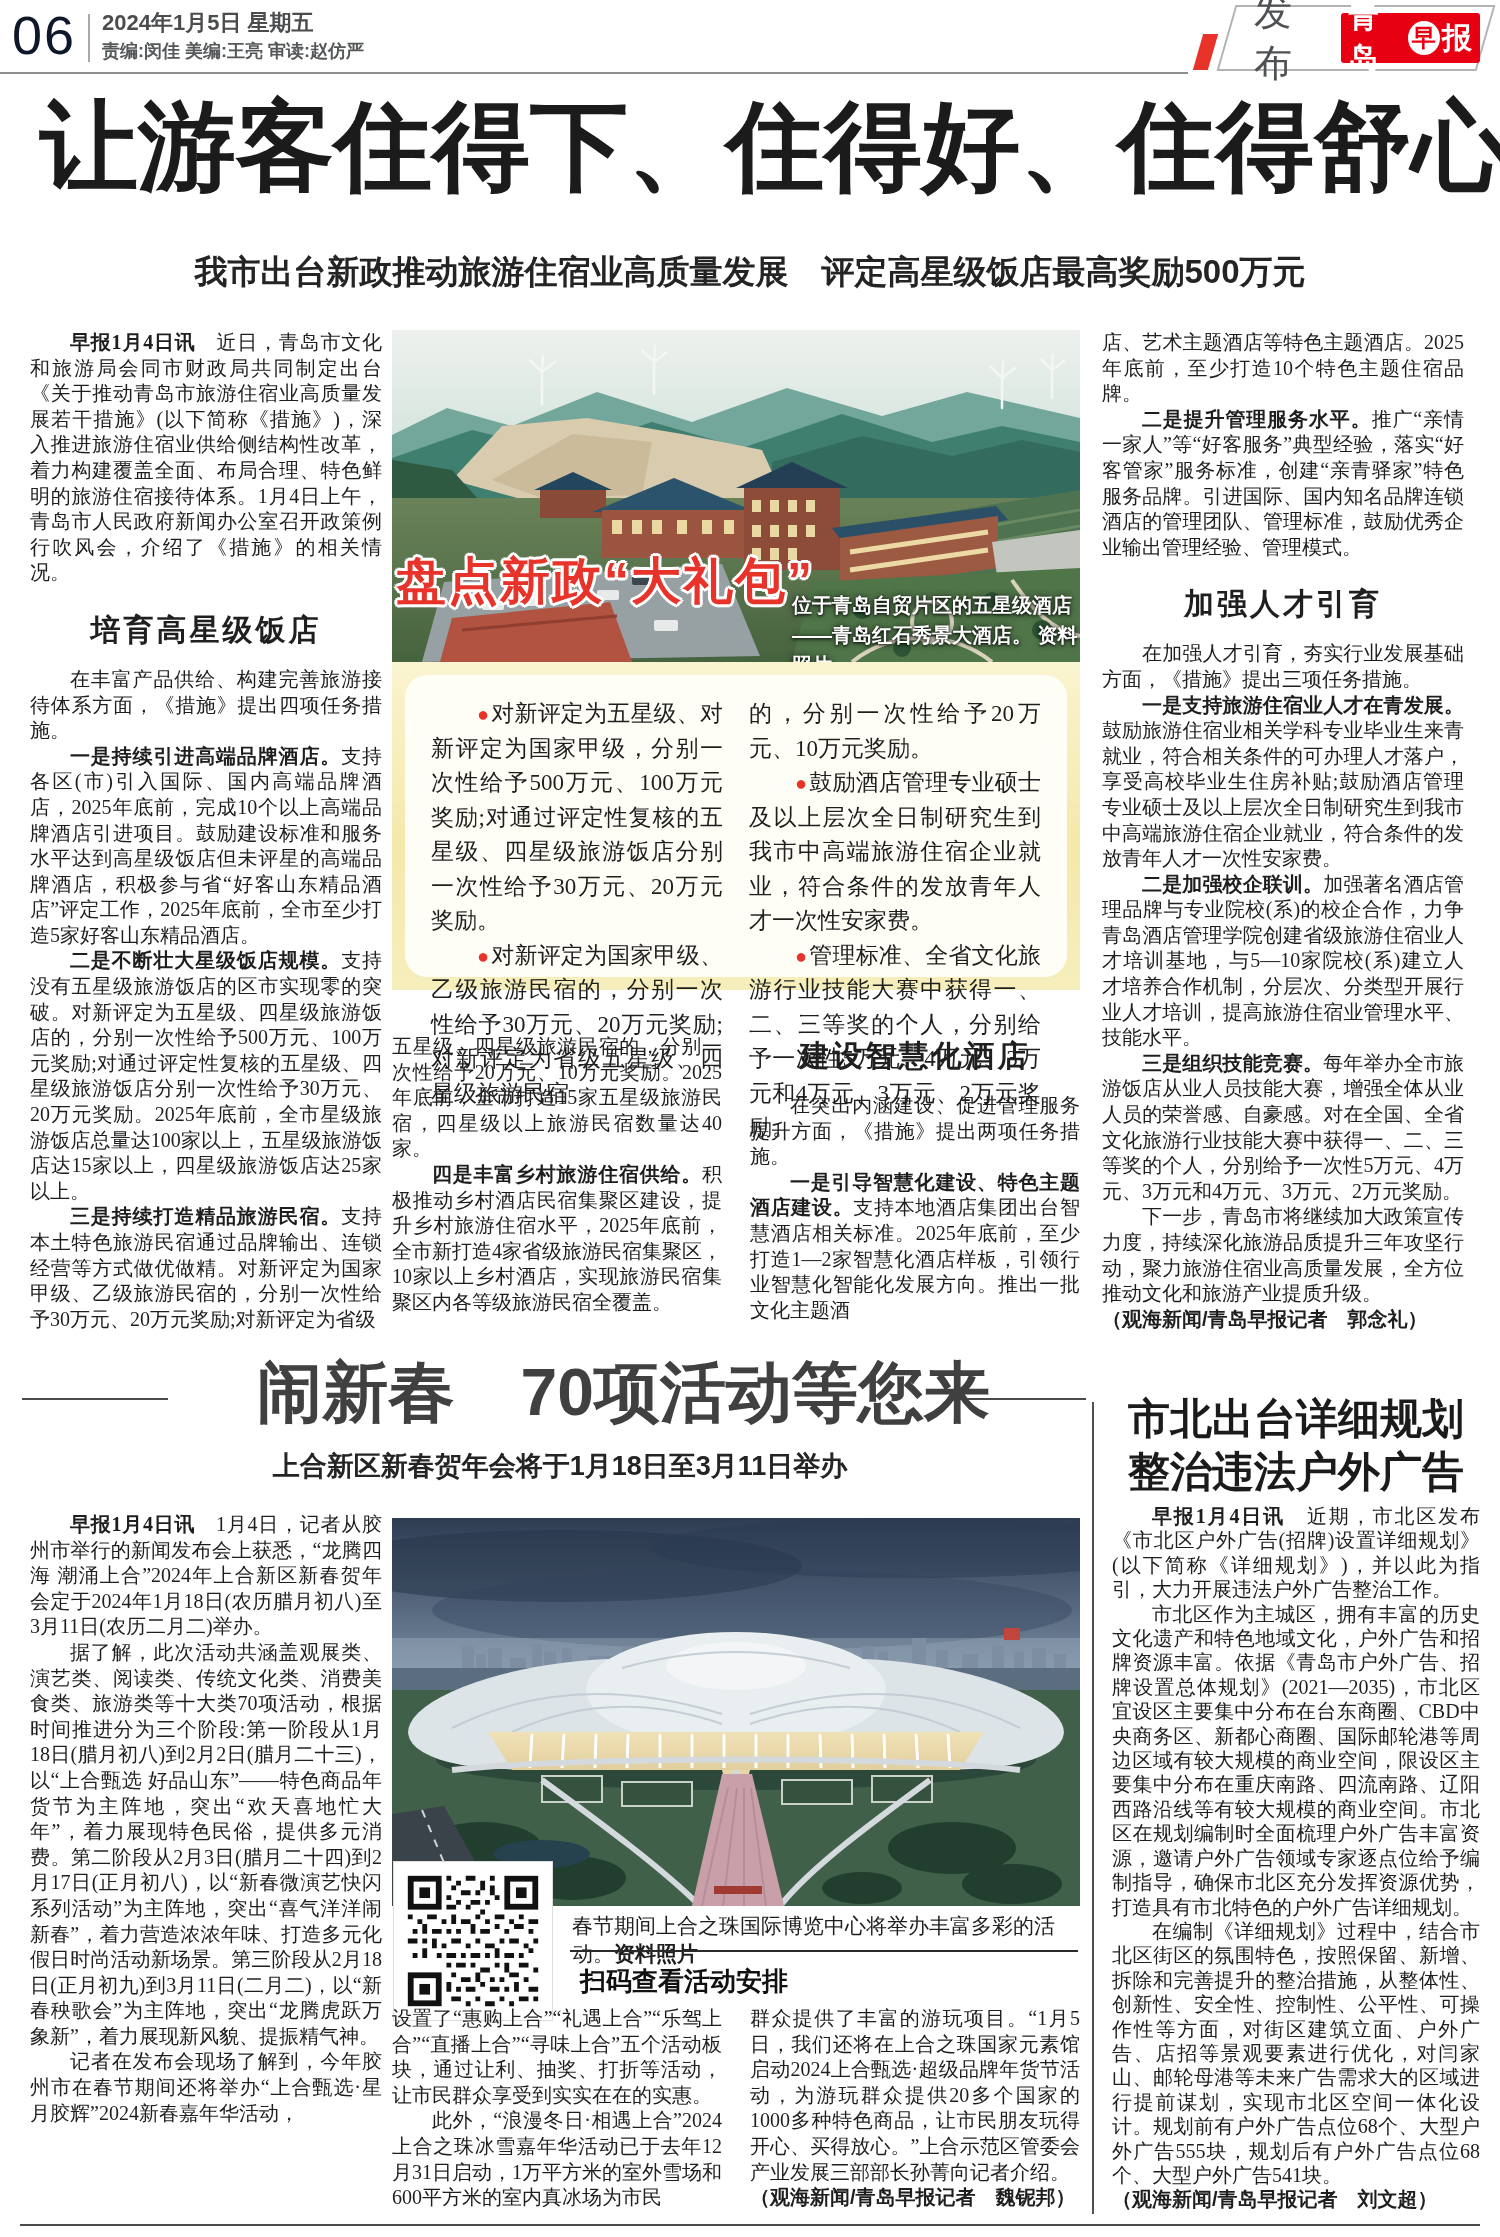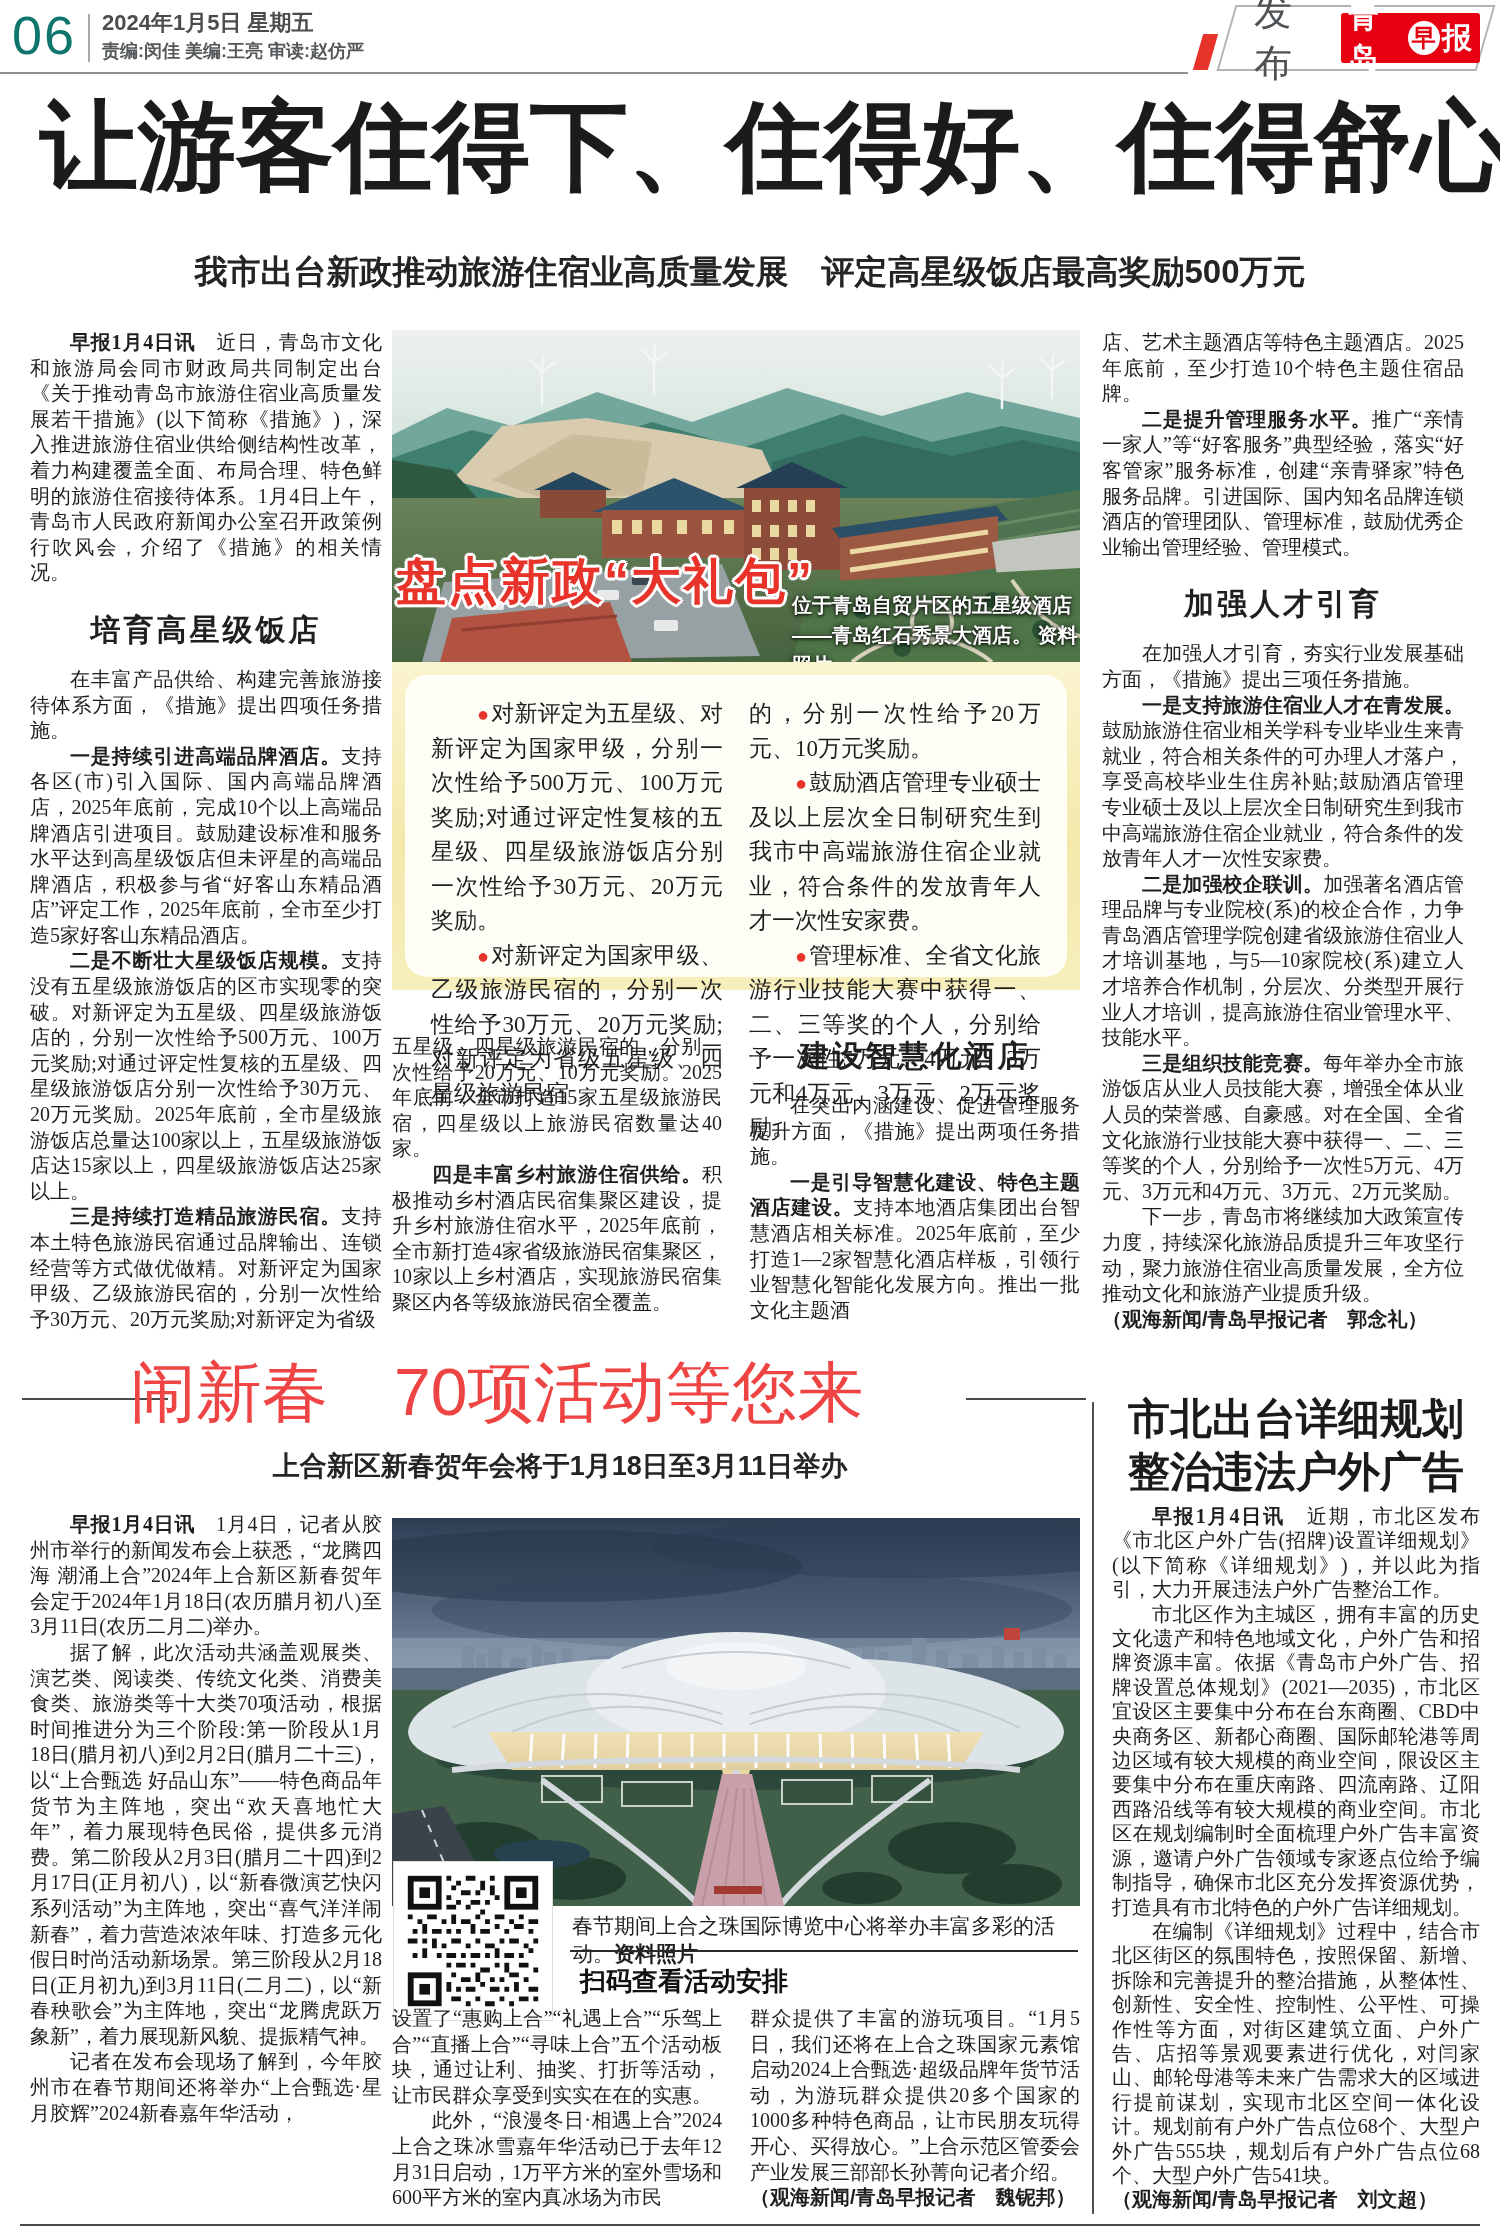--- a/index.html
+++ b/index.html
@@ -2,21 +2,21 @@
 <html><head>
 <meta charset="utf-8">
 <style>
   html,body{margin:0;padding:0;background:#e9e9e9;}
   .page{position:relative;width:1500px;height:2237px;background:#ffffff;overflow:hidden;
         font-family:"Liberation Serif","DejaVu Serif",serif;color:#1e1e1e;}
   .abs{position:absolute;}
   .hei{font-family:"Liberation Sans","DejaVu Sans",sans-serif;}
 
   
-  .pageno{left:12px;top:4px;font-size:54px;color:#0f766e;letter-spacing:2px;font-family:"Liberation Sans","DejaVu Sans",sans-serif;}
+  .pageno{left:12px;top:4px;font-size:54px;color:#0f172a;letter-spacing:2px;font-family:"Liberation Sans","DejaVu Sans",sans-serif;}
   .hdr-vrule{left:88px;top:14px;width:2px;height:48px;background:#a8a8a8;}
   .hdr-date{left:102px;top:8px;font-size:22px;font-weight:700;color:#4a4c4e;}
   .hdr-staff{left:102px;top:39px;font-size:18px;font-weight:600;color:#55585a;}
   .hdr-hrule{left:0;top:72px;width:1188px;height:2px;background:#8f8f8f;}
   .hdr-redmark{left:1198px;top:34px;width:15px;height:36px;background:#e8332a;transform:skewX(-16deg);}
   .hdr-box{left:1226px;top:5px;width:256px;height:62px;border:2px solid #b3b3b3;transform:skewX(-16deg);background:#fff;}
   .hdr-box-in{transform:skewX(16deg);width:100%;height:100%;display:flex;align-items:center;justify-content:space-between;padding:0 4px 0 26px;box-sizing:border-box;}
   .section-label{font-size:38px;color:#4f5254;letter-spacing:8px;font-weight:500;}
   .masthead{background:#e60012;color:#fff;font-weight:900;font-size:30px;height:50px;display:flex;align-items:center;padding:0 7px;border-radius:3px;letter-spacing:1px;}
   .masthead .circ{display:inline-flex;align-items:center;justify-content:center;background:#fff;color:#e60012;width:34px;height:34px;border-radius:50%;margin:0 2px;font-size:24px;}
@@ -48,21 +48,21 @@
                padding:22px 26px;box-sizing:border-box;}
   .panel-col{flex:1;}
   .panel-col p{margin:0;text-indent:2em;text-align:justify;font-size:23px;line-height:34.5px;}
   .dot{color:#e8332a;font-size:20px;margin-right:2px;}
   .s1lower{display:flex;gap:28px;margin-top:44px;}
   .s1lower .lcol{width:330px;}
 
   
   .s2-line-l{left:22px;top:1398px;width:146px;height:2px;background:#4a4a4a;}
   .s2-line-r{left:966px;top:1398px;width:120px;height:2px;background:#4a4a4a;}
-  .headline2{left:130px;top:1348px;width:860px;text-align:left;font-size:66px;font-weight:400;color:#ef4444;white-space:nowrap;}
+  .headline2{left:130px;top:1348px;width:860px;text-align:right;font-size:66px;font-weight:700;color:#404040;white-space:nowrap;}
   .subheadline2{left:130px;top:1448px;width:860px;text-align:center;font-size:27px;font-weight:700;color:#242424;}
   .s2col1{left:30px;top:1512px;width:352px;}
   .s2center{left:392px;top:1518px;width:688px;}
   .photo2{position:relative;width:688px;height:340px;overflow:visible;}
   .qr-box{position:absolute;left:2px;top:344px;width:158px;height:158px;background:#fff;padding:9px;box-sizing:border-box;box-shadow:0 0 0 1px #ddd;}
   .p2caption{position:absolute;left:180px;top:394px;width:508px;font-size:21px;color:#1e1e1e;}
   .p2credit{font-weight:700;font-family:"Liberation Sans","DejaVu Sans",sans-serif;}
   .p2divider{position:absolute;left:178px;top:432px;width:508px;height:2px;background:#2a2a2a;}
   .p2scan{position:absolute;left:188px;top:446px;font-size:26px;font-weight:800;font-family:"Liberation Sans","DejaVu Sans",sans-serif;color:#111;}
   .s2lower{left:392px;top:2006px;width:688px;display:flex;gap:28px;}

